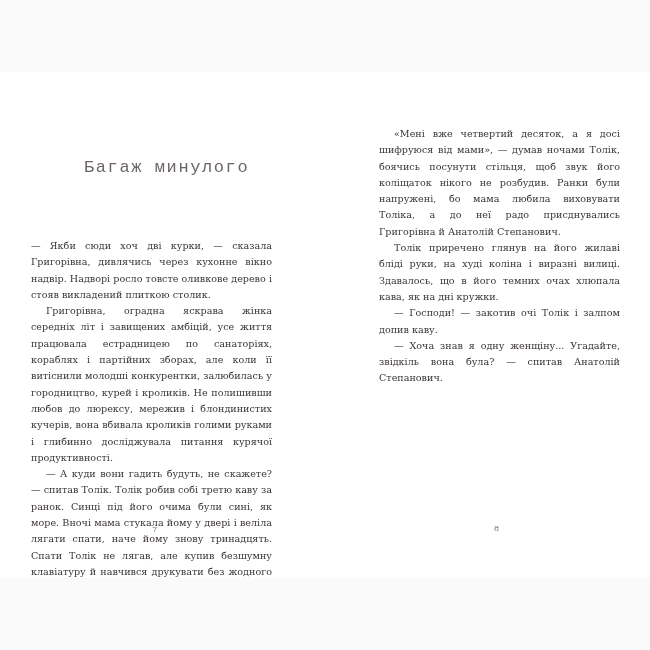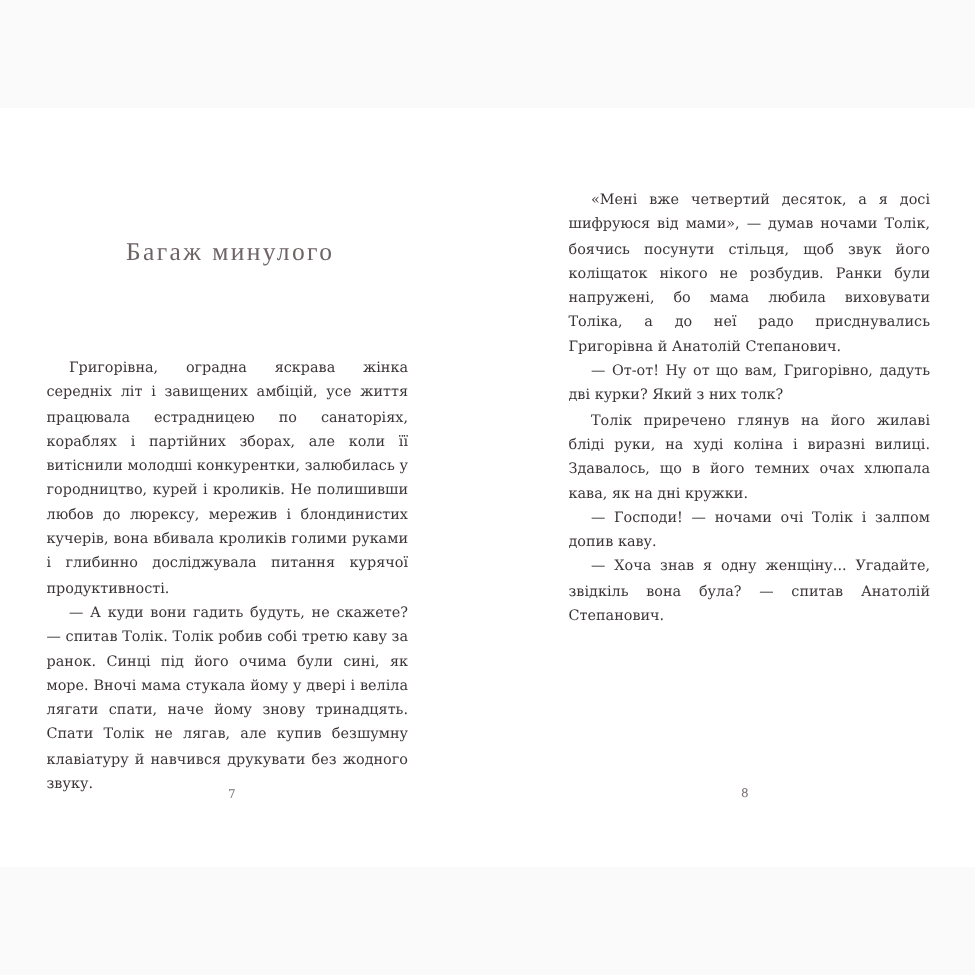--- a/index.html
+++ b/index.html
@@ -5,21 +5,21 @@
   html, body { margin:0; padding:0; }
   body { width:650px; height:650px; background:#fafafa; position:relative; overflow:hidden; font-family:"DejaVu Serif", serif; }
   .band-top { position:absolute; left:0; top:0; width:650px; height:72px; background:#fafafa; }
   .band-bottom { position:absolute; left:0; top:578px; width:650px; height:72px; background:#fafafa; }
   .page { position:absolute; top:72px; height:506px; background:#ffffff; }
   .page-left { left:0; width:312px; }
   .page-right { left:336px; width:314px; }
   .spine { position:absolute; top:72px; left:312px; width:24px; height:506px; background:#ffffff; }
   .chapter-title {
     position:absolute; left:84px; top:158px; width:160px;
-    font-family:Liberation Serif, serif; font-weight:300;
+    font-family:Liberation Mono, monospace; font-weight:300;
     font-size:17px; letter-spacing:1.6px; color:#6e6466; white-space:nowrap;
   }
   .text-block { position:absolute; font-size:9.6px; line-height:16.3px; color:#3b3436; text-align:justify; }
   .text-left { left:31px; top:238px; width:241px; }
   .text-right { left:379px; top:126px; width:241px; }
   .text-block p { margin:0; text-indent:15px; hyphens:auto; }
   .text-block p.noindent { text-indent:0; }
   .page-num { position:absolute; font-size:8px; color:#7a7072; }
   .pn-left { left:152px; top:525px; }
   .pn-right { left:494px; top:524px; }
@@ -29,27 +29,27 @@
 
 <div class="band-top"></div>
 
 <div class="page page-left"></div>
 <div class="spine"></div>
 <div class="page page-right"></div>
 
 <div class="chapter-title">Багаж минулого</div>
 
 <div class="text-block text-left">
+  <p class="noindent">— Якби сюди хоч дві курки, — сказала Григорівна, дивлячись через кухонне вікно надвір. Надворі росло товсте оливкове дерево і стояв викладений плиткою столик.</p>
   <p>Григорівна, оградна яскрава жінка середніх літ і завищених амбіцій, усе життя працювала естрадницею по санаторіях, кораблях і партійних зборах, але коли її витіснили молодші конкурентки, залюбилась у городництво, курей і кроликів. Не полишивши любов до люрексу, мережив і блондинистих кучерів, вона вбивала кроликів голими руками і глибинно досліджувала питання курячої продуктивності.</p>
   <p>— А куди вони гадить будуть, не скажете? — спитав Толік. Толік робив собі третю каву за ранок. Синці під його очима були сині, як море. Вночі мама стукала йому у двері і веліла лягати спати, наче йому знову тринадцять. Спати Толік не лягав, але купив безшумну клавіатуру й навчився друкувати без жодного звуку.</p>
 </div>
 <div class="page-num pn-left">7</div>
 
 <div class="text-block text-right">
   <p>«Мені вже четвертий десяток, а я досі шифруюся від мами», — думав ночами Толік, боячись посунути стільця, щоб звук його коліщаток нікого не розбудив. Ранки були напружені, бо мама любила виховувати Толіка, а до неї радо присднувались Григорівна й Анатолій Степанович.</p>
-  <p>— От-от! Ну от що вам, Григорівно, дадуть дві курки? Який з них толк?</p>
   <p>Толік приречено глянув на його жилаві бліді руки, на худі коліна і виразні вилиці. Здавалось, що в його темних очах хлюпала кава, як на дні кружки.</p>
-  <p>— Господи! — ночами очі Толік і залпом допив каву.</p>
+  <p>— Господи! — закотив очі Толік і залпом допив каву.</p>
   <p>— Хоча знав я одну женщіну... Угадайте, звідкіль вона була? — спитав Анатолій Степанович.</p>
 </div>
 <div class="page-num pn-right">8</div>
 
 <div class="band-bottom"></div>
 
 </body></html>

